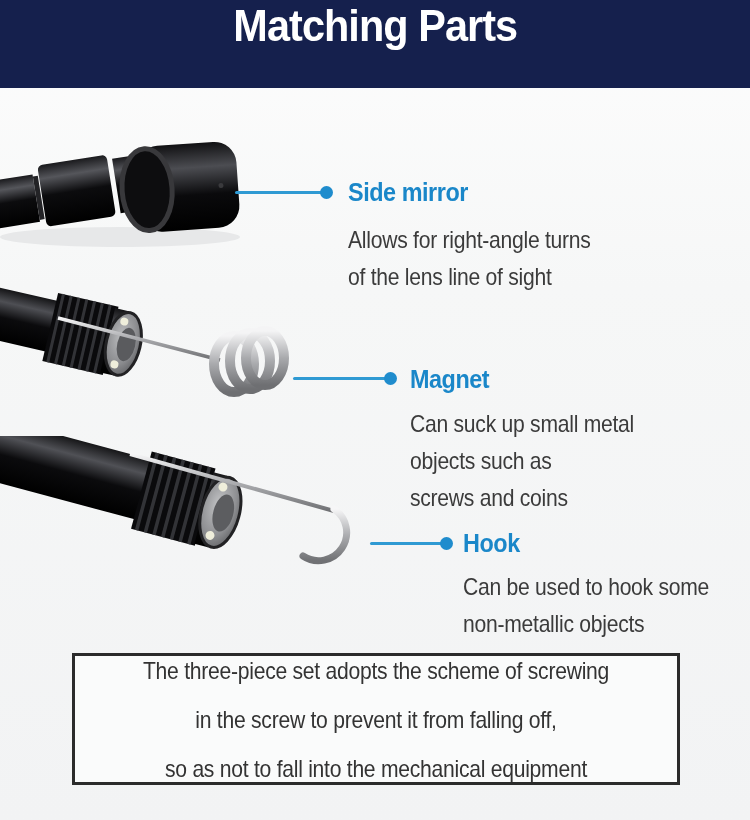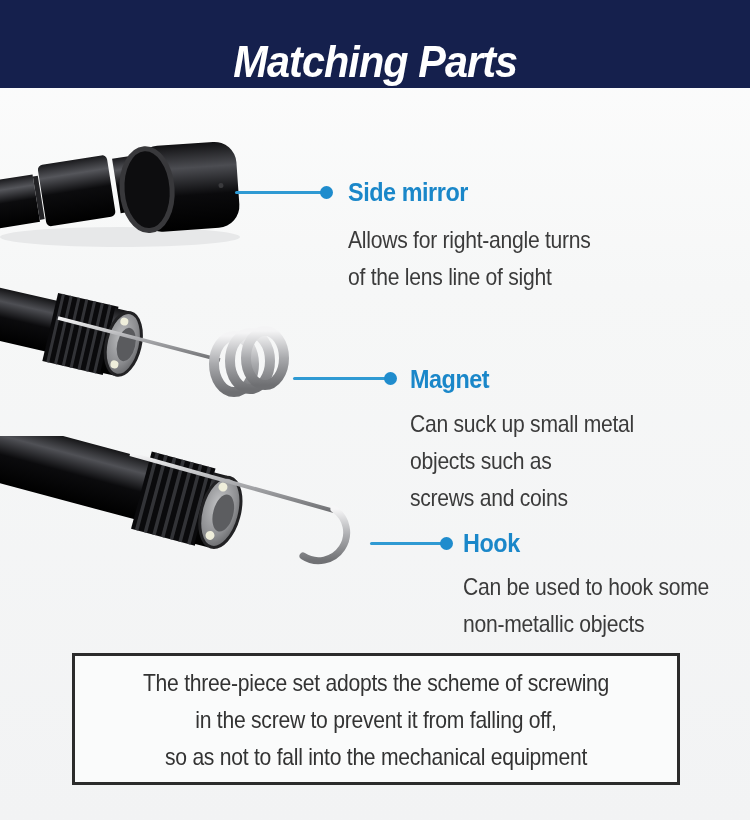--- a/index.html
+++ b/index.html
@@ -3,41 +3,41 @@
 <meta charset="utf-8">
 <style>
   html,body { margin:0; padding:0; background:#e9eaec; }
   .page {
     position:relative; width:750px; height:820px; overflow:hidden;
     background:linear-gradient(180deg,#fdfdfd 0%,#f6f7f7 35%,#f2f3f4 100%);
     font-family:"Liberation Sans", sans-serif;
   }
   .header {
     position:absolute; left:0; top:0; width:750px; height:88px;
-    background:#15204d; display:flex; align-items:flex-end; justify-content:center;font-style:italic;
+    background:#15204d; display:flex; align-items:flex-start; justify-content:center;
   }
   .header .title {
     color:#ffffff; font-size:45px; font-weight:bold; letter-spacing:-1px;
     transform:scaleX(0.92); transform-origin:center; margin:0;
   }
   .photo { position:absolute; }
   .callout-line { position:absolute; height:3px; background:#2f9ad3; border-radius:2px; }
   .callout-dot  { position:absolute; width:13px; height:13px; border-radius:50%; background:#1f8ccd; }
   .part-name {
     position:absolute; font-size:26px; font-weight:bold; color:#1a87c9;
     letter-spacing:-0.5px; transform:scaleX(0.9); transform-origin:left top; white-space:nowrap;
   }
   .part-desc {
     position:absolute; font-size:24px; color:#3b3b3b; line-height:37px;
     letter-spacing:-0.3px; transform:scaleX(0.88); transform-origin:left top; white-space:nowrap;
   }
   .footer-box {
     position:absolute; left:72px; top:653px; width:602px; height:126px;
     border:3px solid #2b2b2b; background:#fafbfb;
-    display:flex; flex-direction:column; justify-content:center;
+    display:flex; flex-direction:column; justify-content:center;gap:12px;
   }
   .footer-line {
     font-size:24px; color:#333333; line-height:37px; text-align:center;
     letter-spacing:-0.3px; transform:scaleX(0.88); transform-origin:center; white-space:nowrap;
   }
 </style>
 </head>
 <body>
 
 <div class="page">

